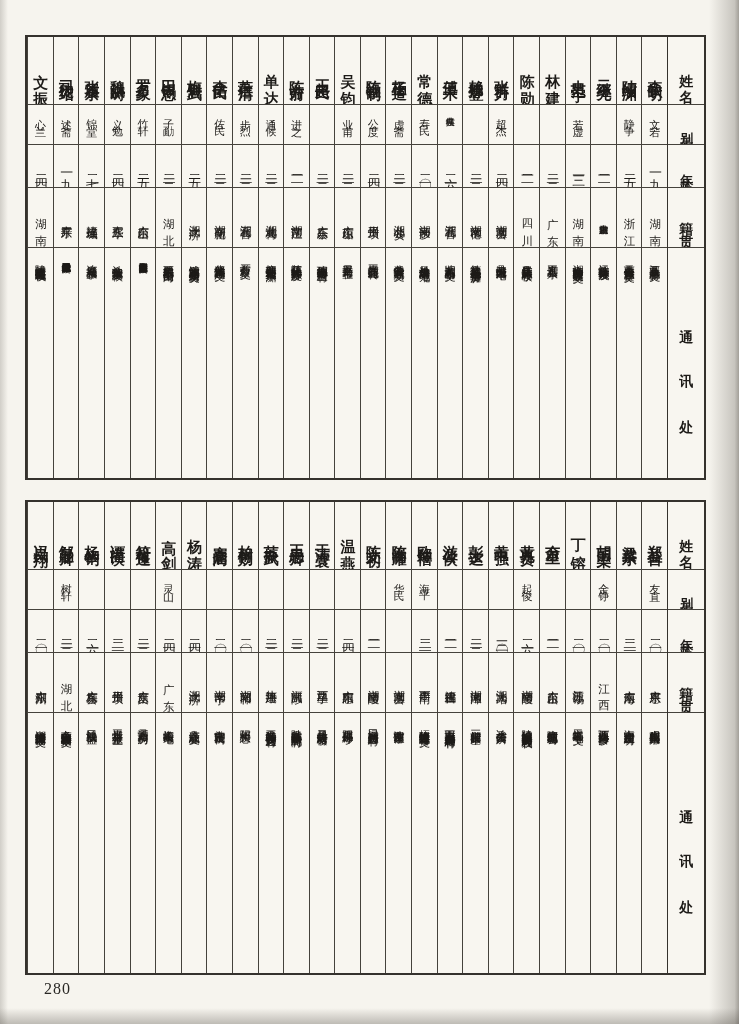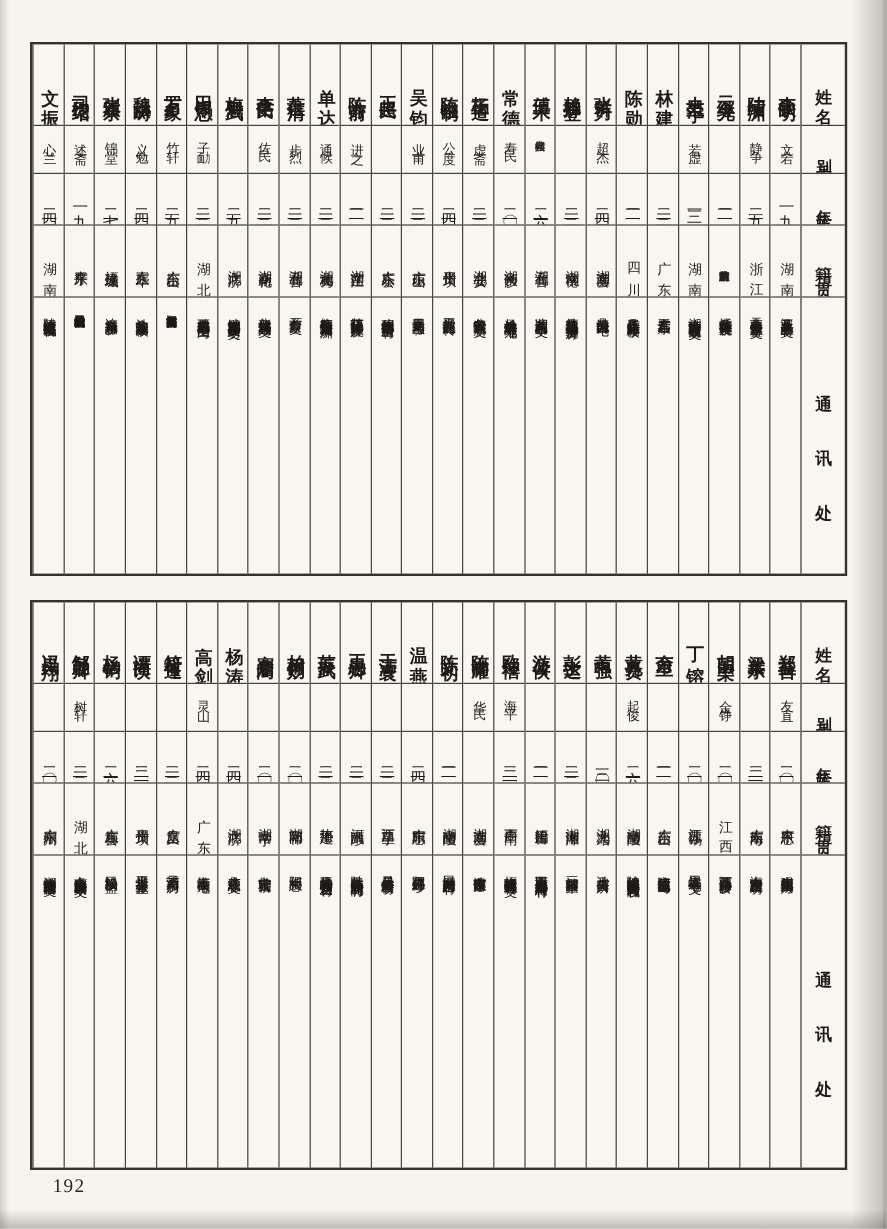--- a/index.html
+++ b/index.html
@@ -944,14 +944,14 @@
         </div>
         <div class="cell row-native">
           <span class="vtext native_place">广东潮州</span>
         </div>
         <div class="cell row-address">
           <span class="vtext address">潮州汕头通津横街启源转交</span>
         </div>
       </div>
     </div>
 
-  <div class="page-number">192</div>
+  <div class="page-number">280</div>
 </div>
 
 </body></html>

